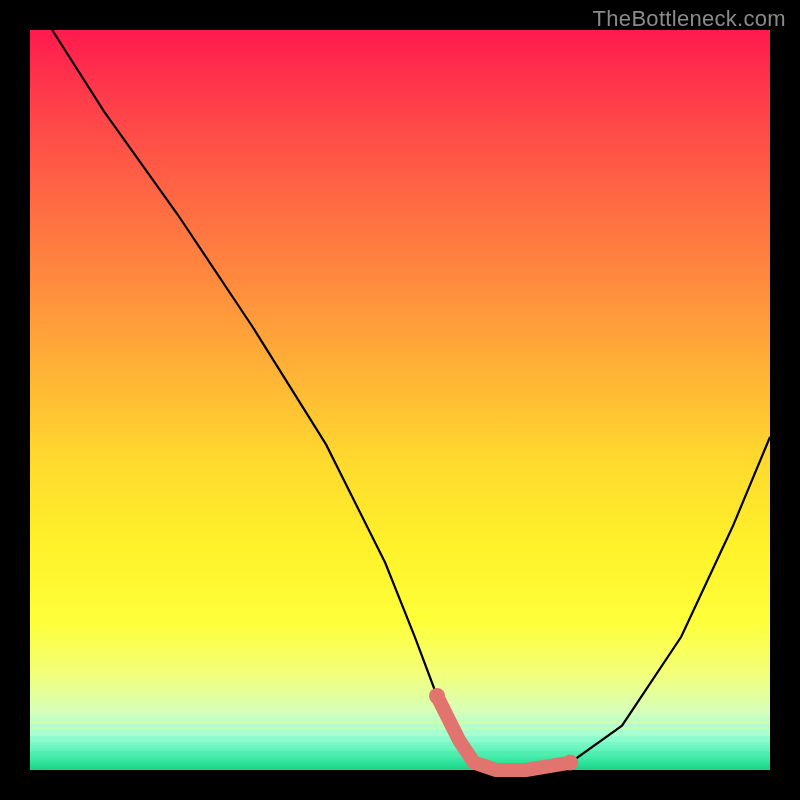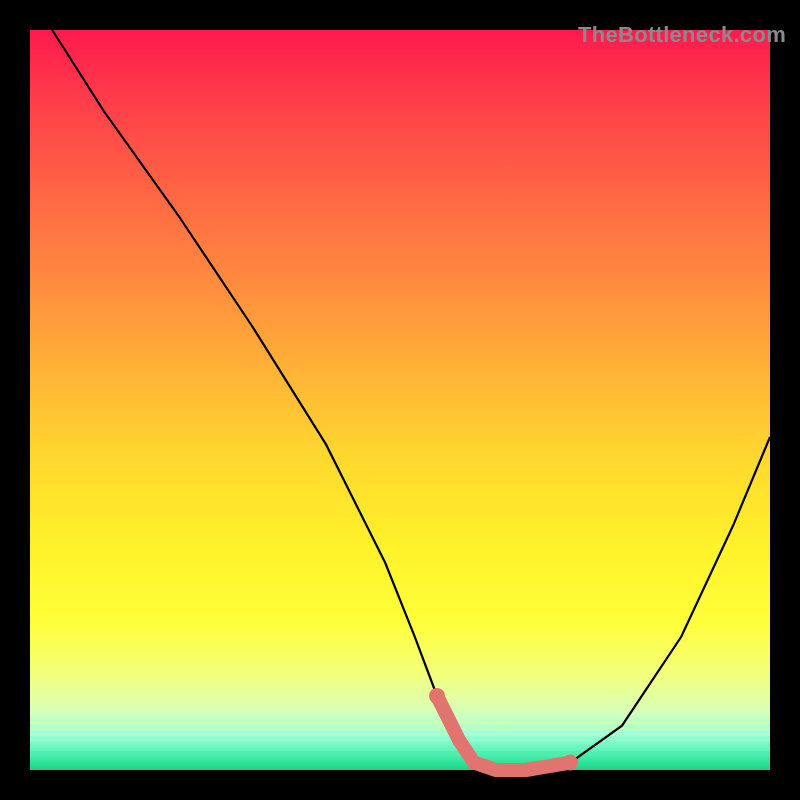--- a/index.html
+++ b/index.html
@@ -49,24 +49,23 @@
     width: 100%;
     height: 3px;
     opacity: 0.35;
   }
   .watermark {
     position: absolute;
     top: 6px;
     right: 14px;
     color: #8a8a8a;
     font-size: 22px;
-    font-weight: 700;
+    font-weight: 400;
     letter-spacing: 0.3px;
     user-select: none;
-    margin-top: 16px;
   }
   svg.curve {
     position: absolute;
     left: 0;
     top: 0;
     width: 740px;
     height: 740px;
     overflow: visible;
   }
 </style>

